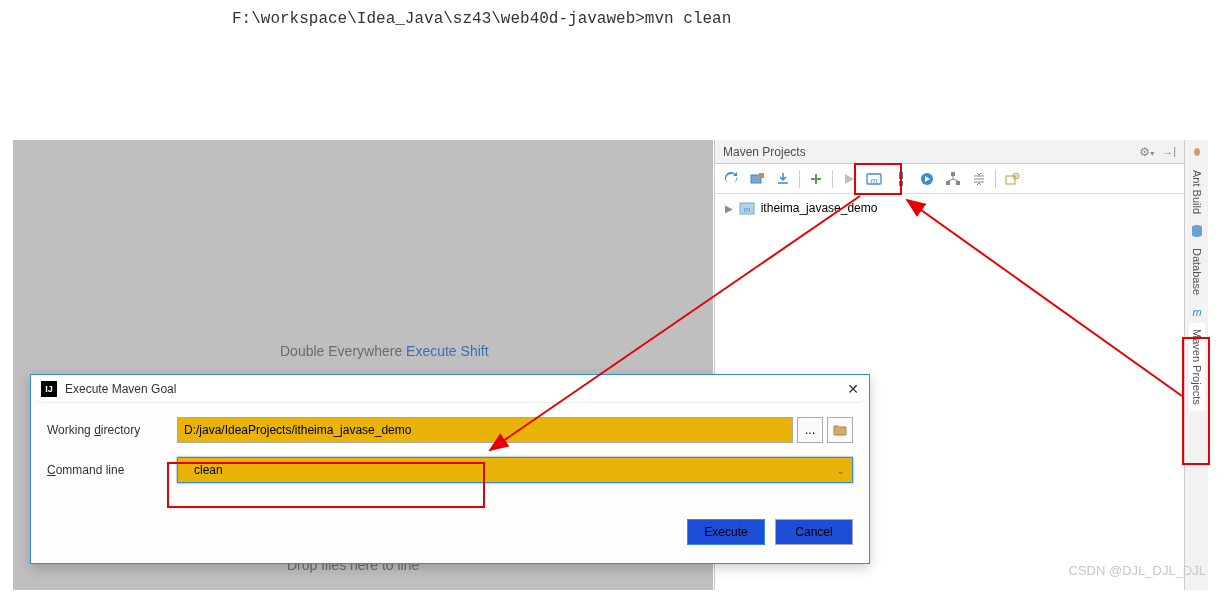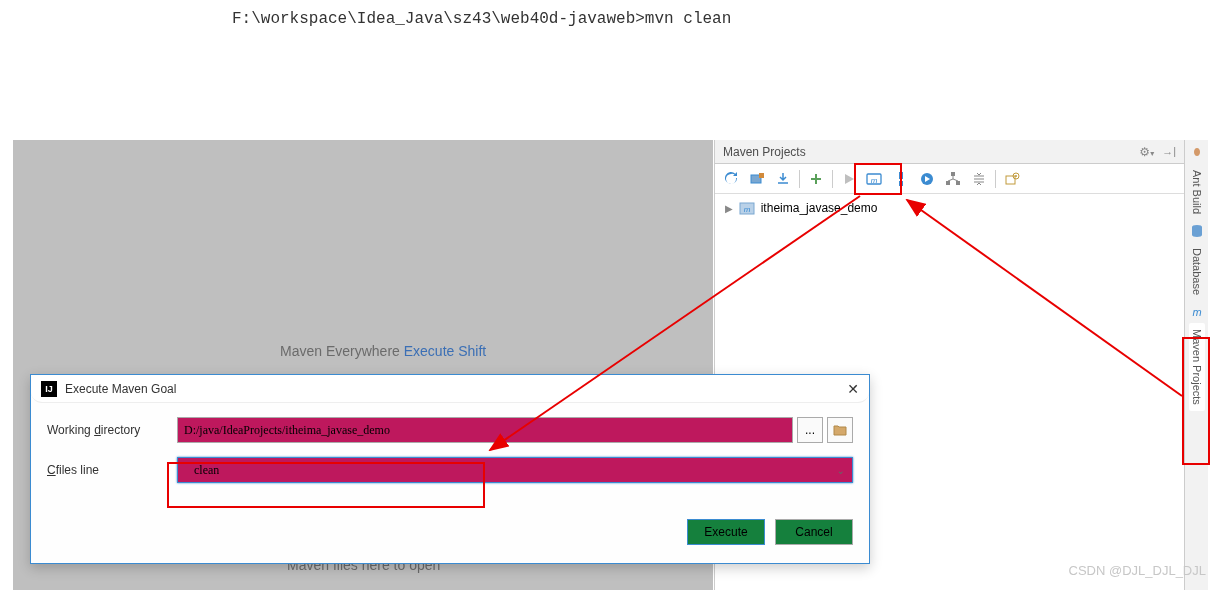--- a/index.html
+++ b/index.html
@@ -27,44 +27,44 @@
 
 .dialog { position: absolute; top: 374px; left: 30px; width: 840px; height: 190px; background: #fefefe; border: 1px solid #3b8bd1; box-shadow: 0 4px 12px rgba(0,0,0,0.2); }
 .dlg-title { height: 28px; background: #fff; display: flex; align-items: center; padding: 0 10px; border-bottom: 1px solid #eee; border-radius: 11px; }
 .dlg-title-icon { width: 16px; height: 16px; background: #000; color: #fff; font-size: 9px; display: flex; align-items: center; justify-content: center; font-weight: bold; margin-right: 8px; }
 .dlg-title-text { font-size: 12px; color: #333; }
 .dlg-close { margin-left: auto; font-size: 14px; cursor: pointer; color: #333; }
 .dlg-body { padding: 14px 16px; }
 .form-row { display: flex; align-items: center; margin-bottom: 14px; }
 .form-label { width: 130px; font-size: 12px; color: #333; }
 .form-label u { text-decoration: underline; }
-.form-input { flex: 1; height: 26px; border: 1px solid #aaa; padding: 0 6px; font-size: 12px; background: #be185d; font-family: Liberation Serif, serif; }
+.form-input { flex: 1; height: 26px; border: 1px solid #aaa; padding: 0 6px; font-size: 12px; background: #eab308; }
 .form-input.focus { border: 1px solid #3b8bd1; box-shadow: 0 0 2px #3b8bd1; }
 .input-btn { width: 26px; height: 26px; border: 1px solid #aaa; margin-left: 4px; display: flex; align-items: center; justify-content: center; font-size: 12px; cursor: pointer; background: #fafafa; }
 .select-arrow { position: absolute; right: 8px; top: 50%; transform: translateY(-50%); color: #666; font-size: 10px; pointer-events: none; }
 .dlg-buttons { display: flex; justify-content: flex-end; gap: 10px; padding: 8px 16px 14px; }
-.btn { width: 78px; height: 26px; font-size: 12px; border: 1px solid #aaa; background: #15803d; cursor: pointer; }
+.btn { width: 78px; height: 26px; font-size: 12px; border: 1px solid #aaa; background: #1d4ed8; cursor: pointer; }
 .btn.primary { border: 1px solid #3b8bd1; color: #000; }
 
 .red-box { position: absolute; border: 2px solid #e80000; pointer-events: none; }
 .arrow-svg { position: absolute; top: 0; left: 0; width: 1226px; height: 602px; pointer-events: none; }
 .watermark { position: absolute; bottom: 24px; right: 20px; font-size: 13px; color: #c7c7c7; }
 .gear-icon { color: #888; font-size: 12px; }
 .minimize-icon { color: #888; font-size: 11px; }
 </style>
 </head>
 <body>
 
 <div class="cmd-line">F:\workspace\Idea_Java\sz43\web40d-javaweb&gt;mvn clean</div>
 
 <div class="editor-area"></div>
 <div class="search-text">
-  <span>Maven Everywhere </span><span class="link">Execute Shift</span>
-</div>
-<div class="drop-text">Maven files here to open</div>
+  <span>Double Everywhere </span><span class="link">Execute Shift</span>
+</div>
+<div class="drop-text">Drop files here to line</div>
 
 <div class="maven-panel">
   <div class="mp-title">
     <span>Maven Projects</span>
     <div class="mp-title-icons">
       <span class="gear-icon">⚙<span style="font-size:8px;">▾</span></span>
       <span class="minimize-icon">→|</span>
     </div>
   </div>
   <div class="mp-toolbar">
@@ -174,21 +174,21 @@
       <div class="form-label"><span>Working </span><u>d</u><span>irectory</span></div>
       <input class="form-input" value="D:/java/IdeaProjects/itheima_javase_demo" style="">
       <div class="input-btn">...</div>
       <div class="input-btn">
           <svg width="14" height="14" viewBox="0 0 14 14">
             <path d="M1 3h4l1 1h7v8H1z" fill="#d4a86a" stroke="#b08848"></path>
           </svg>
         </div>
     </div>
     <div class="form-row" style="position:relative;">
-      <div class="form-label"><u>C</u><span>files line</span></div>
+      <div class="form-label"><u>C</u><span>ommand line</span></div>
       <div style="flex:1; position:relative;">
         <input class="form-input focus" style="width: 100%; padding-left: 16px;" value="clean">
         <span class="select-arrow">⌄</span>
       </div>
     </div>
   </div>
   <div class="dlg-buttons">
     <button class="btn primary">Execute</button>
     <button class="btn">Cancel</button>
   </div>

